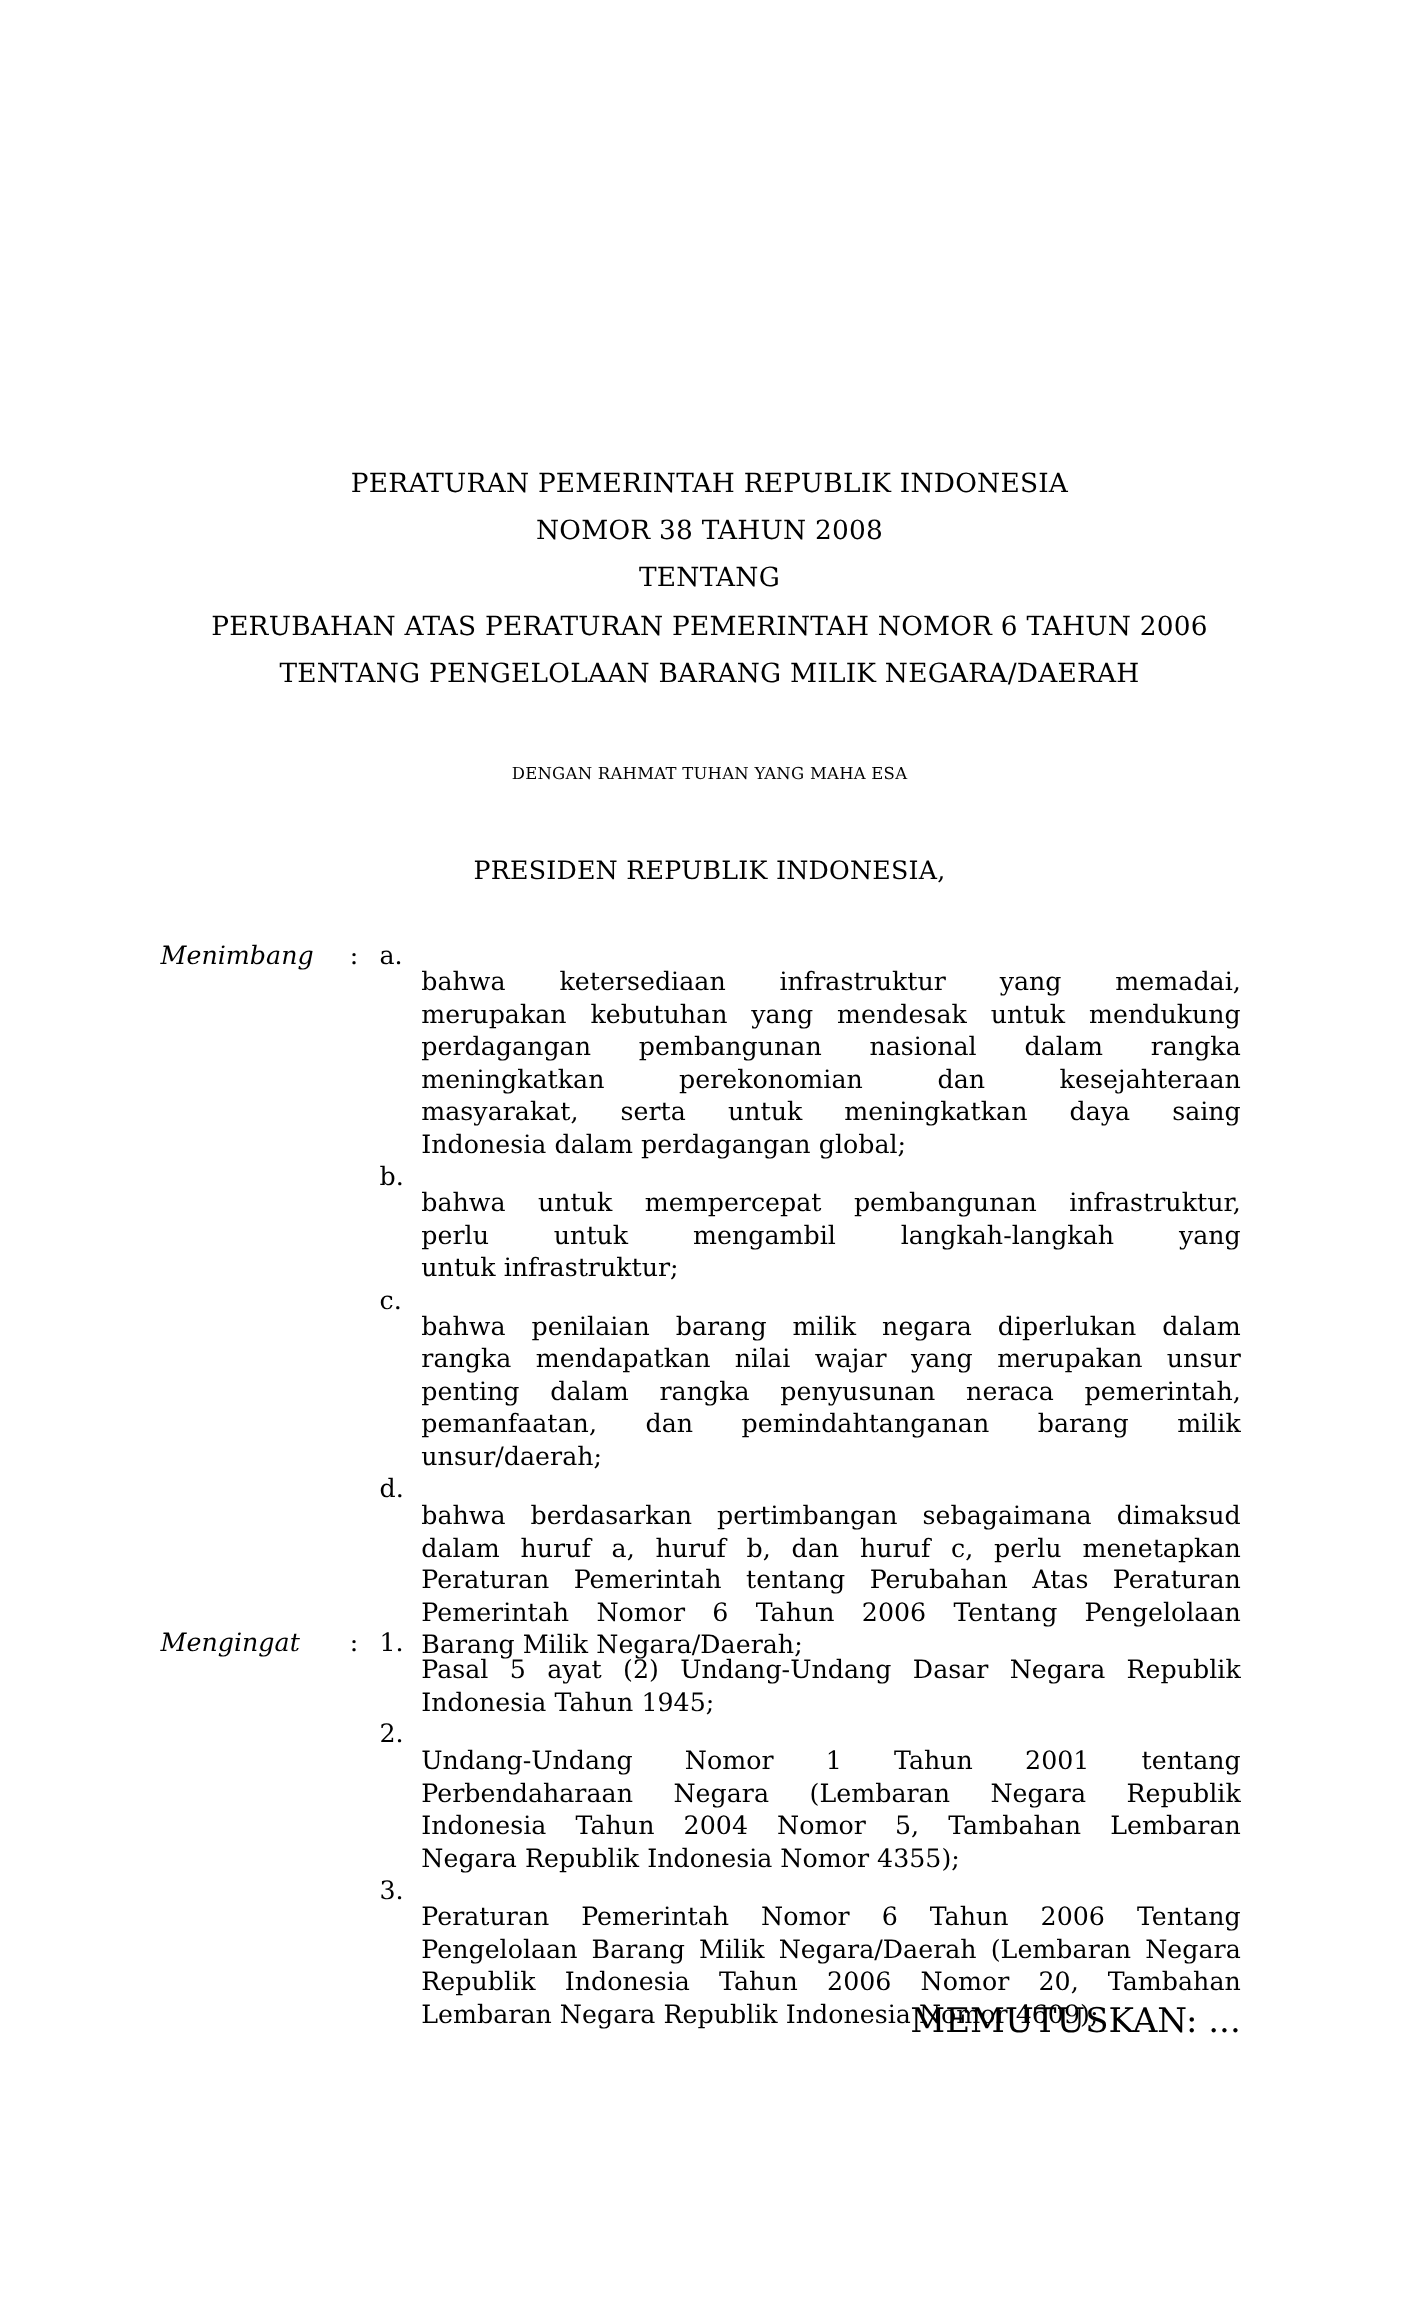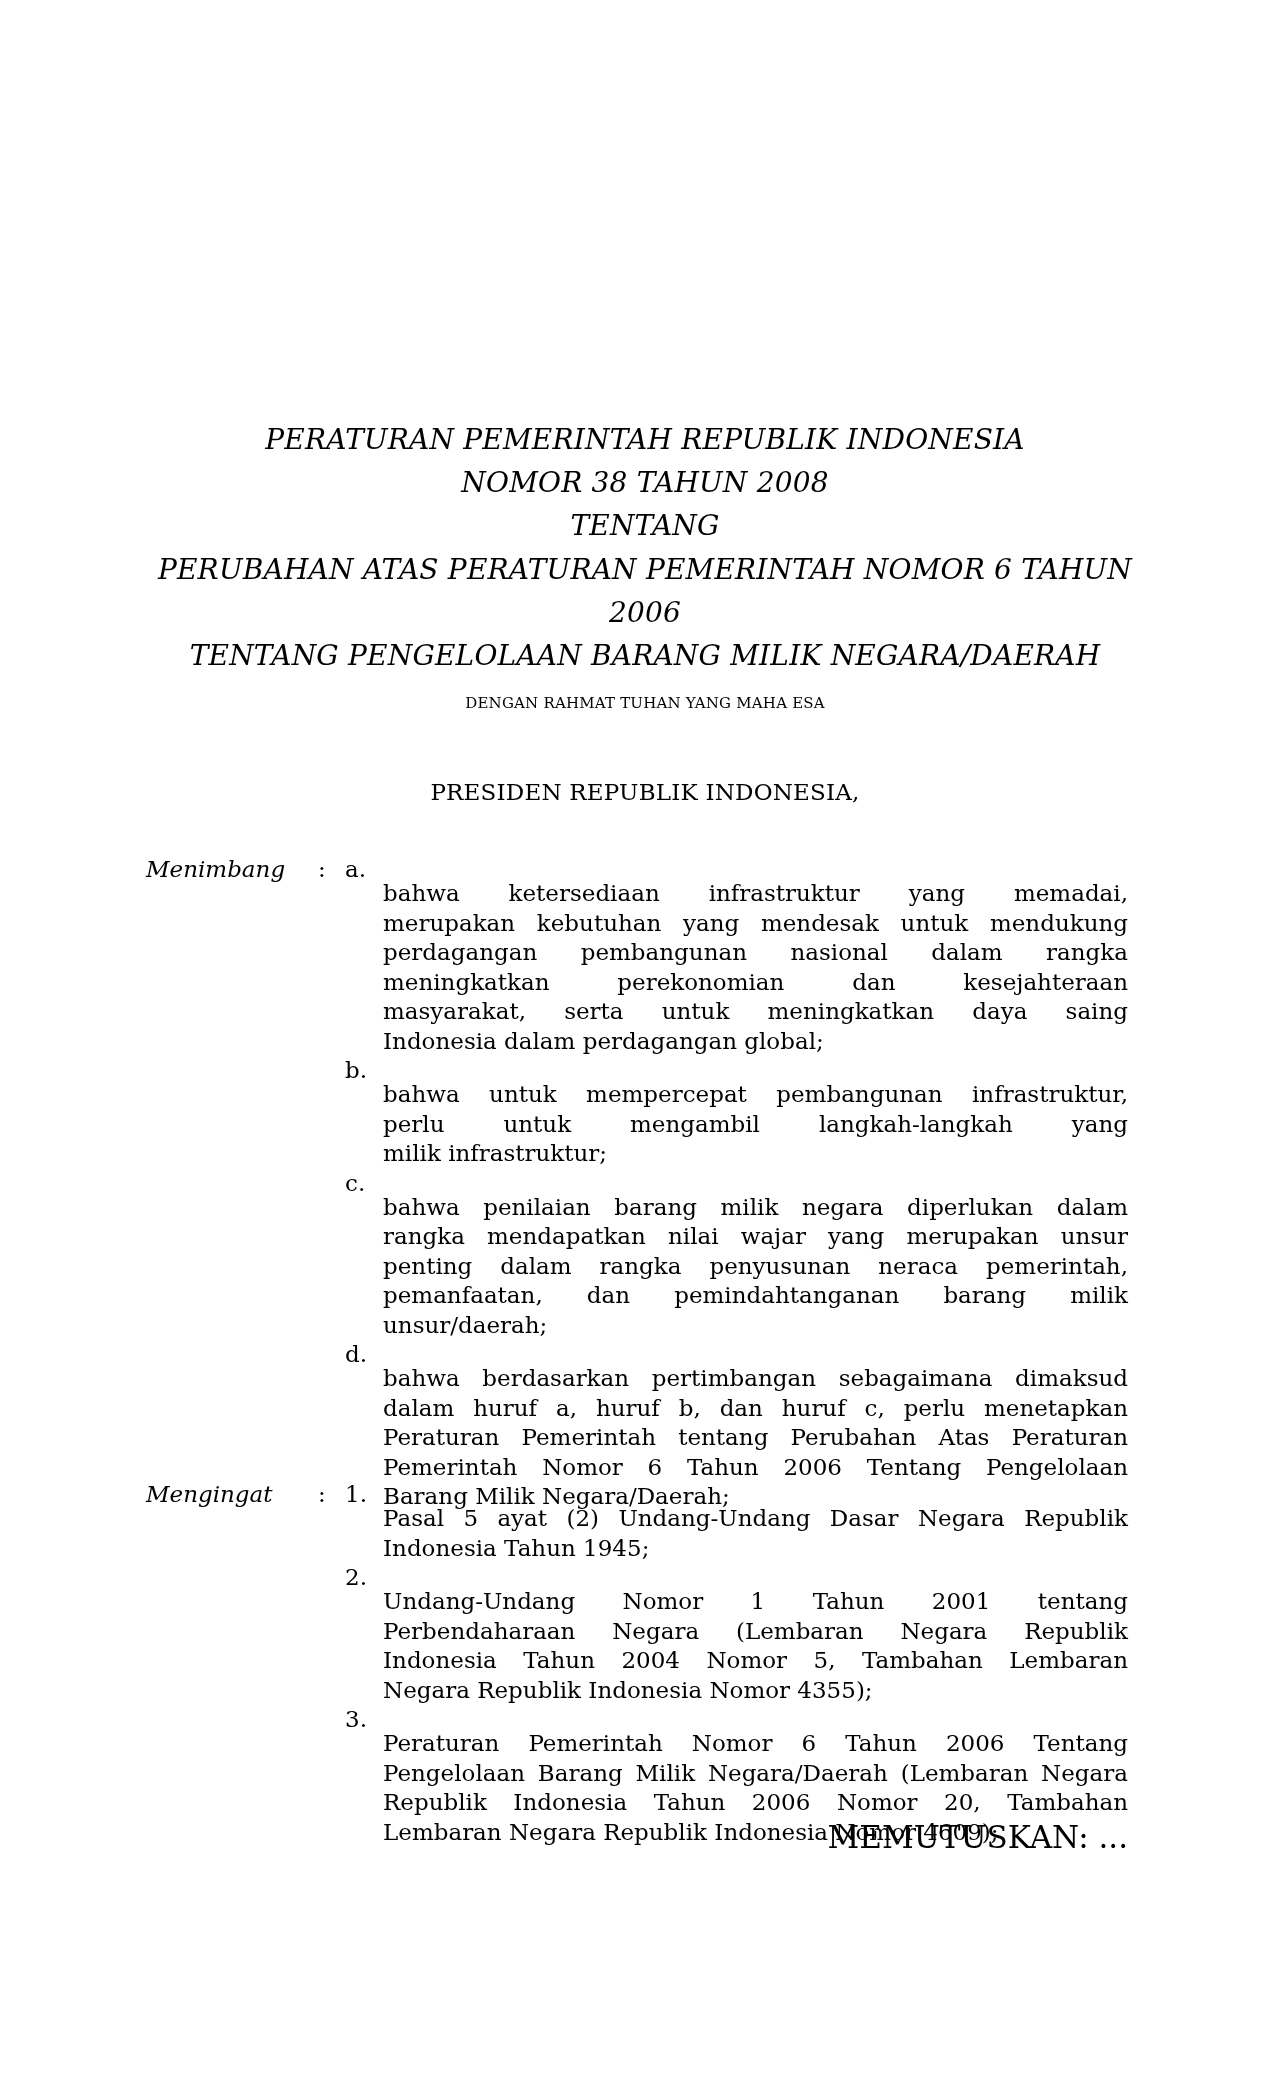--- a/index.html
+++ b/index.html
@@ -15,24 +15,23 @@
     color: #000000;
     font-family: "DejaVu Serif", "Liberation Serif", serif;
     overflow: hidden;
   }
   .title-block {
     position: absolute;
     top: 418px;
     left: 150px;
     width: 990px;
     text-align: center;
-    font-size: 28px;
+    font-size: 24px;
     line-height: 43.2px;
     letter-spacing: 0.2px;
-    font-style: italic;
   }
   .motto {
     position: absolute;
     top: 688px;
     left: 150px;
     width: 990px;
     text-align: center;
     font-size: 15px;
     line-height: 30px;
     letter-spacing: 0.2px;
@@ -112,21 +111,21 @@
             <div class="jline">meningkatkan perekonomian dan kesejahteraan</div>
             <div class="jline">masyarakat, serta untuk meningkatkan daya saing</div>
             <div class="jline last">Indonesia dalam perdagangan global;</div>
           </div>
         </div>
         <div class="item-row">
           <div class="item-marker">b.</div>
           <div class="item-text">
             <div class="jline">bahwa untuk mempercepat pembangunan infrastruktur,</div>
             <div class="jline">perlu untuk mengambil langkah-langkah yang</div>
-            <div class="jline last">milik infrastruktur;</div>
+            <div class="jline last">untuk infrastruktur;</div>
           </div>
         </div>
         <div class="item-row">
           <div class="item-marker">c.</div>
           <div class="item-text">
             <div class="jline">bahwa penilaian barang milik negara diperlukan dalam</div>
             <div class="jline">rangka mendapatkan nilai wajar yang merupakan unsur</div>
             <div class="jline">penting dalam rangka penyusunan neraca pemerintah,</div>
             <div class="jline">pemanfaatan, dan pemindahtanganan barang milik</div>
             <div class="jline last">unsur/daerah;</div>

